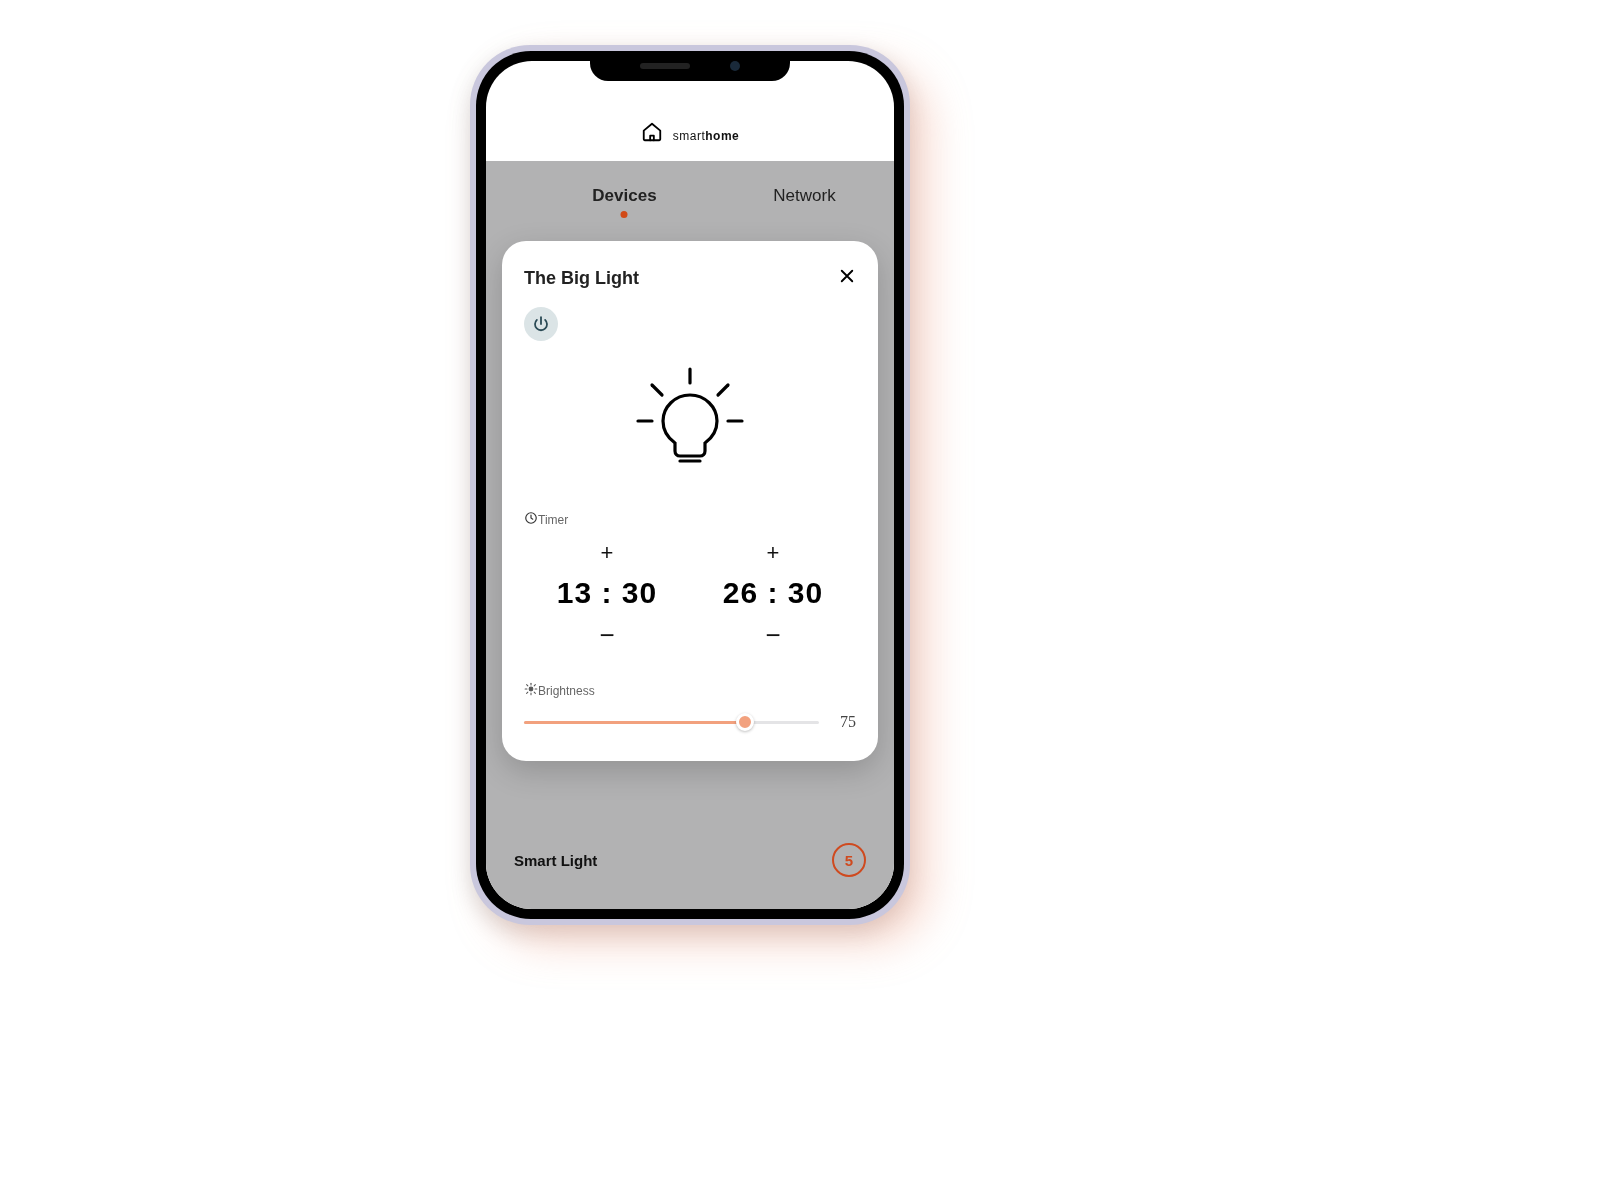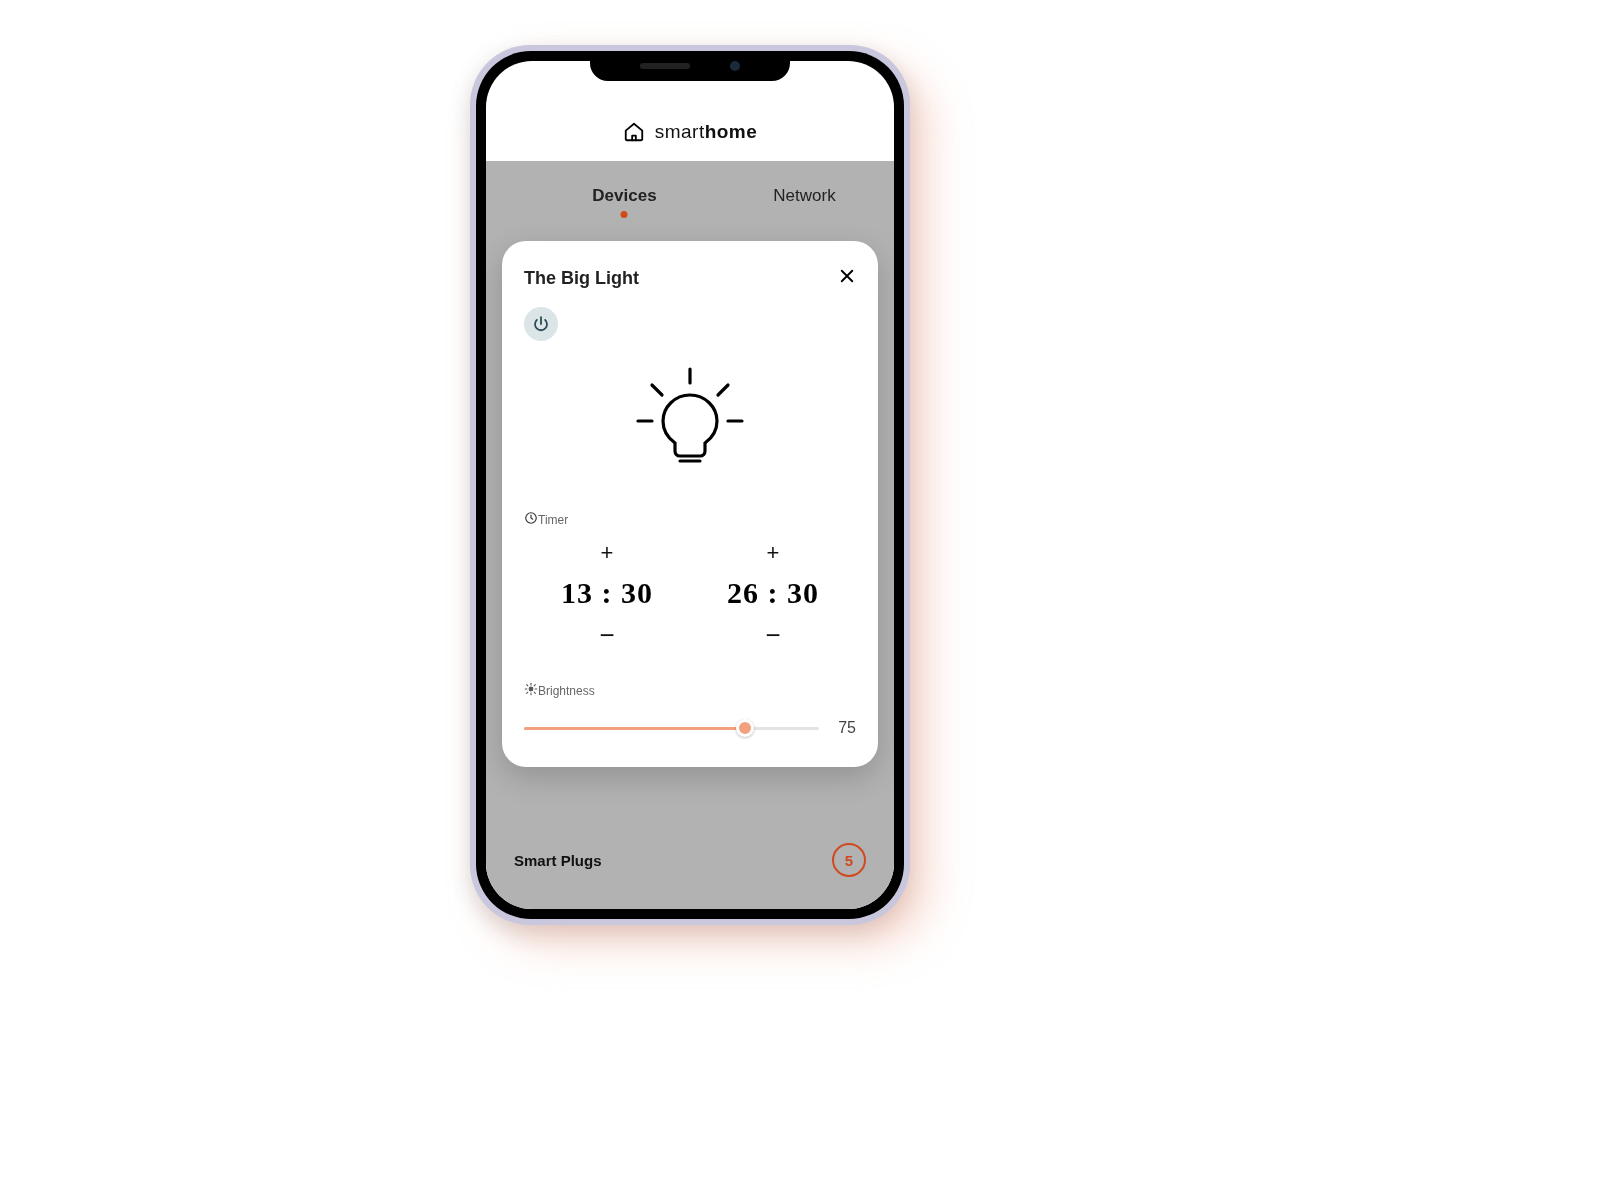--- a/index.html
+++ b/index.html
@@ -44,21 +44,21 @@
   .notch .cam { width:10px; height:10px; background:#1a2a3a; border-radius:50%; }
 
   
   .app-header {
     height: 100px;
     display:flex; align-items:flex-end; justify-content:center;
     padding-bottom:18px;
     gap:10px;
   }
   .app-header .house-icon { width:22px; height:22px; }
-  .app-header .brand { font-size:19px; letter-spacing:.5px; color:#111; }
+  .app-header .brand { font-size:12px; letter-spacing:.5px; color:#111; }
   .app-header .brand .light { font-weight:400; }
   .app-header .brand .bold { font-weight:800; }
 
   
   .content-bg {
     position:absolute; inset:0; top:100px;
     background:#f2f2f3;
   }
   .overlay-dim {
     position:absolute; inset:0; top:100px;
@@ -109,25 +109,26 @@
   }
   .section-label svg { width:14px; height:14px; }
 
   .timers {
     display:flex; justify-content:space-around; text-align:center;
     margin-bottom:34px;
   }
   .timer-col { display:flex; flex-direction:column; align-items:center; gap:12px; }
   .plus, .minus { font-size:22px; font-weight:400; cursor:pointer; color:#111; line-height:1; }
   .minus { font-size:26px; }
-  .time-val { font-size:30px; font-weight:800; letter-spacing:1px; color:#000;font-family:Liberation Serif, serif; }
+  .time-val { font-size:30px; font-weight:800; letter-spacing:1px; color:#000; }
 
   .brightness-row {
     display:flex; align-items:center; gap:7px;
-    margin-top:20px;
+    margin-top:14px;
+    font-family:Liberation Serif, serif;
   }
   .slider {
     position:relative; flex:1; height:6px;
   }
   .track-bg { position:absolute; inset:0; top:2px; height:3px; background:#e4e4e6; border-radius:3px; }
   .track-fg { position:absolute; left:0; top:2px; height:3px; background:#f2a17e; border-radius:3px; }
   .thumb {
     position:absolute; top:50%; transform:translate(-50%,-50%);
     width:18px; height:18px; border-radius:50%;
     background:#f2a17e; border:3px solid #fff;
@@ -255,20 +256,20 @@
             <div class="slider">
               <div class="track-bg"></div>
               <div class="track-fg" id="track-fg" style="width: 75%;"></div>
               <div class="thumb" id="thumb" style="left: 75%;"></div>
             </div>
             <div class="brightness-val">75</div>
           </div>
         </div>
 
         <div class="bottom-row">
-          <div class="label">Smart Plugs</div>
+          <div class="label">Smart Light</div>
           <div class="count-badge">5</div>
         </div>
 
       </div>
     </div>
   </div>
 </div>
 
 </body></html>

